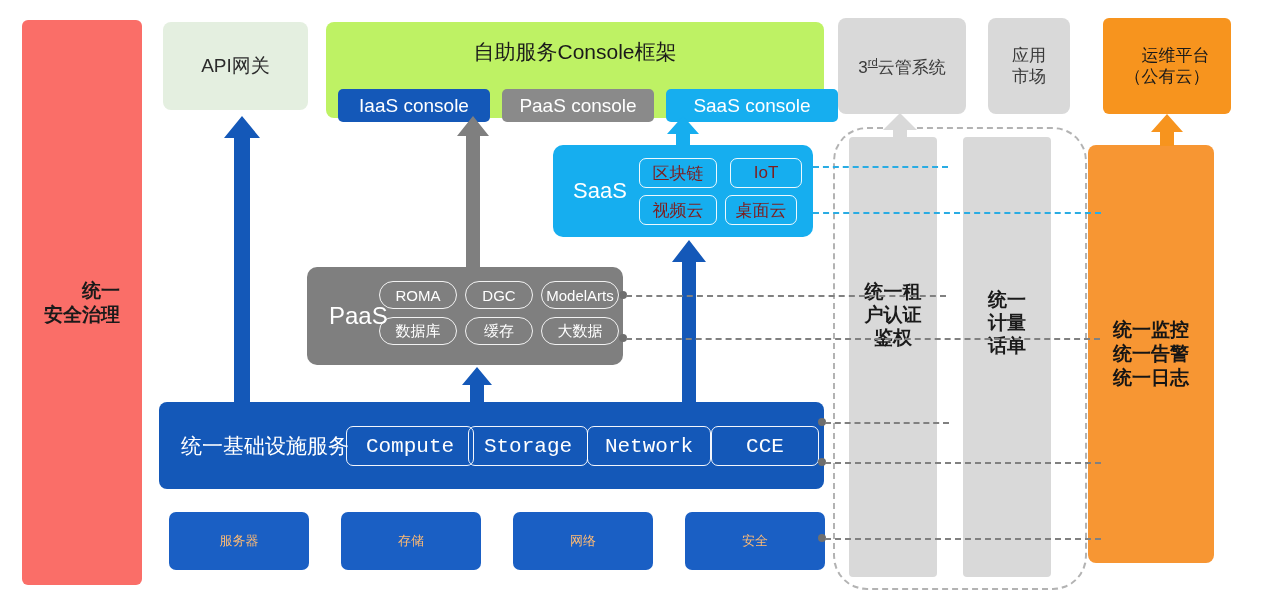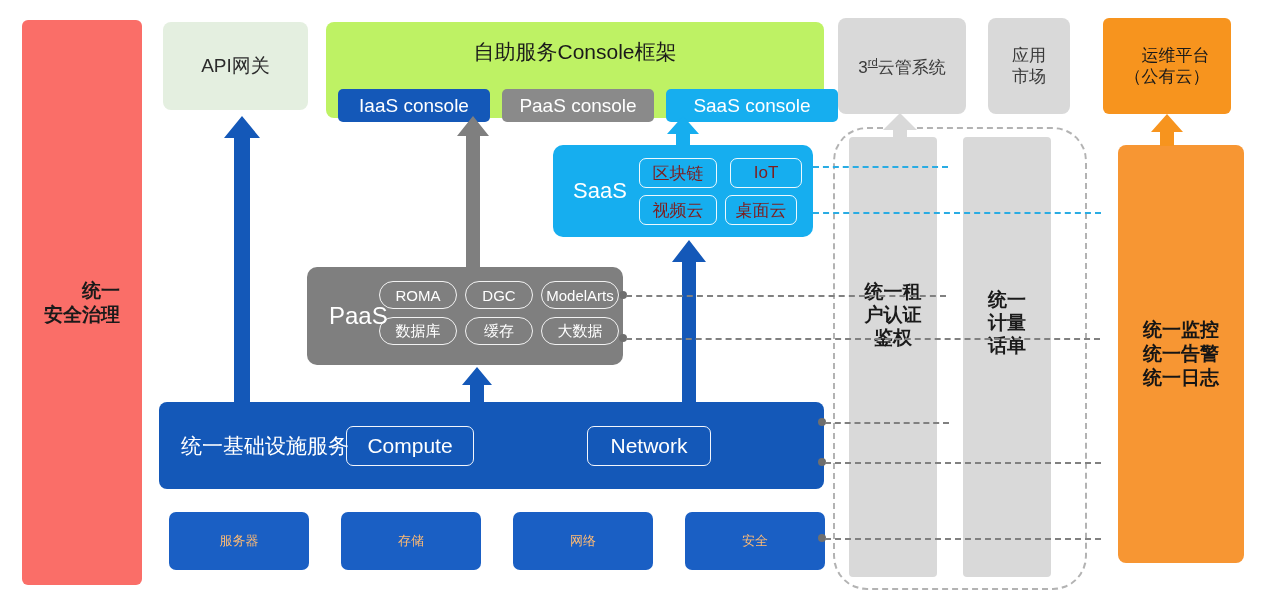--- a/index.html
+++ b/index.html
@@ -114,21 +114,21 @@
   </div>
 
   <div class="gcol" style="left:963px;top:137px;width:88px;height:440px;">
   </div>
   <div class="gcol-label" style="left:963px;top:288px;width:88px;">
     <div>统一</div>
     <div>计量</div>
     <div>话单</div>
   </div>
 
-  <div class="box orange-panel" style="left:1118px;top:145px;width:126px;height:418px;">
+  <div class="box orange-panel" style="left:1088px;top:145px;width:126px;height:418px;">
     <div>
       <div>统一监控</div>
       <div>统一告警</div>
       <div>统一日志</div>
     </div>
   </div>
 
   <div class="saas-block" style="left:553px;top:145px;width:260px;height:92px;">
     <div class="saas-label">SaaS</div>
     <div class="chip" style="left:86px;top:13px;width:78px;height:30px;">
@@ -160,27 +160,33 @@
       <span>数据库</span>
     </div>
     <div class="chip-g" style="left:158px;top:50px;width:68px;height:28px;">
       <span>缓存</span>
     </div>
     <div class="chip-g" style="left:234px;top:50px;width:78px;height:28px;">
       <span>大数据</span>
     </div>
   </div>
 
-  <div class="infra-block" style="left:159px;top:402px;width:665px;height:87px;">
+  <div class="infra-block" style="left:159px;top:402px;width:665px;height:87px;font-family:Liberation Mono, monospace;">
     <div class="infra-label">统一基础设施服务</div>
     <div class="chip-b" style="left:187px;top:24px;width:128px;height:40px;">
       <span>Compute</span>
     </div>
+    <div class="chip-b" style="left:309px;top:24px;width:120px;height:40px;">
+      <span>Storage</span>
+    </div>
     <div class="chip-b" style="left:428px;top:24px;width:124px;height:40px;">
       <span>Network</span>
+    </div>
+    <div class="chip-b" style="left:552px;top:24px;width:108px;height:40px;">
+      <span>CCE</span>
     </div>
   </div>
 
   <div class="box blue-tile" style="left:161px;top:512px;width:140px;height:58px;">
     <span>服务器</span>
   </div>
   <div class="box blue-tile" style="left:333px;top:512px;width:140px;height:58px;">
     <span>存储</span>
   </div>
   <div class="box blue-tile" style="left:505px;top:512px;width:140px;height:58px;">

